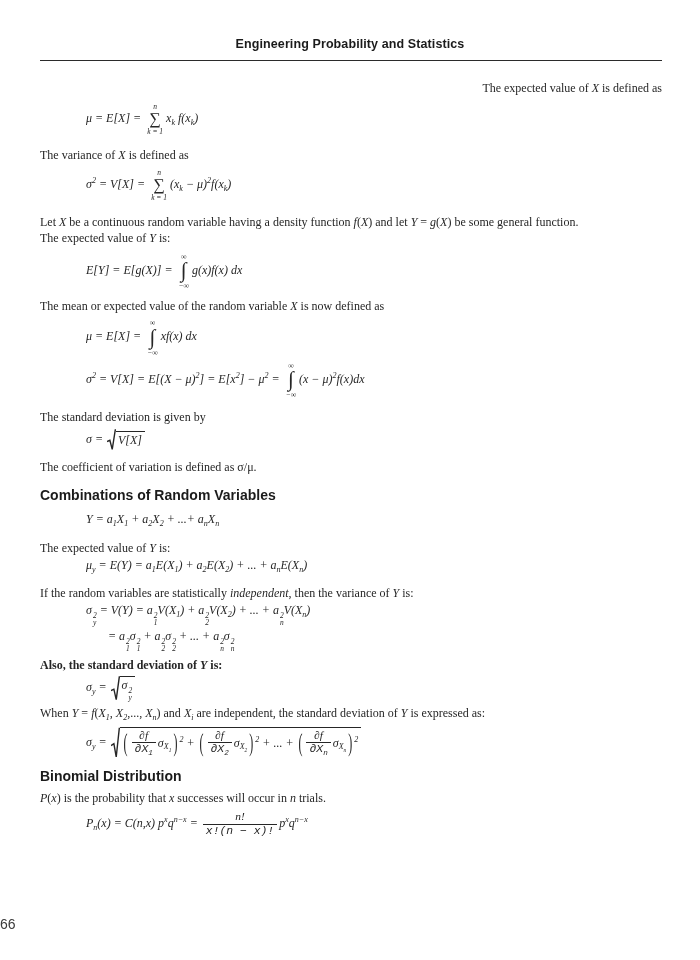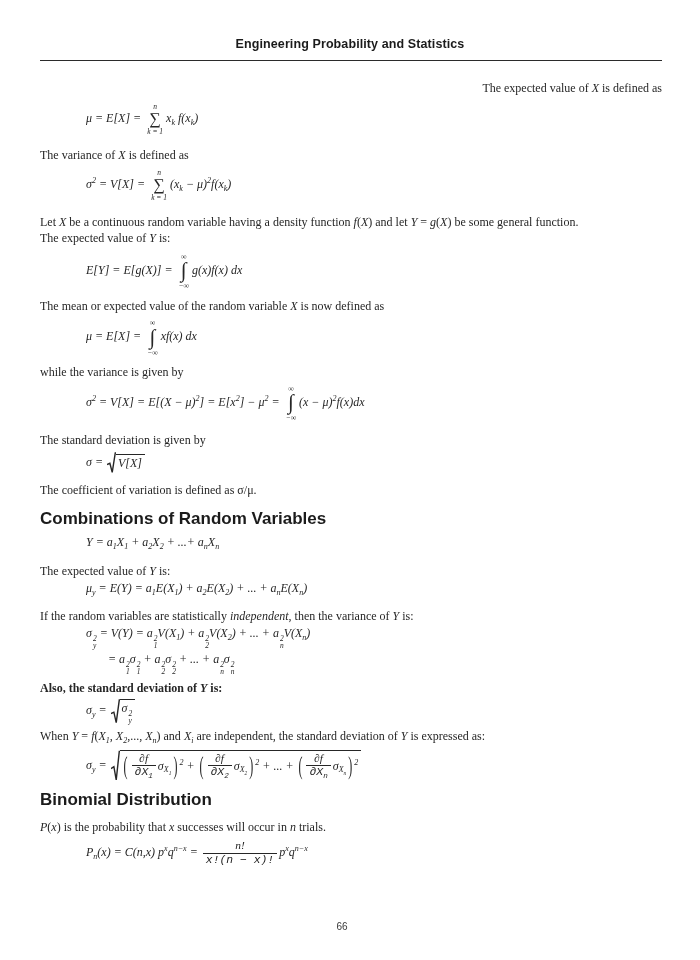--- a/index.html
+++ b/index.html
@@ -12,21 +12,21 @@
   .hdr-title {
     font-family:"Liberation Sans", sans-serif; font-weight:bold;
     font-size:12.5px; color:#1b1b1b; letter-spacing:0.1px;
   }
   .hrule { border:none; border-top:1.6px solid #2b2b2b; margin:8px 38px 0 40px; }
   .content { padding:20px 38px 0 40px; font-size:12px; line-height:15px; }
   .para { margin-top:12px; font-weight:normal; }
   .rm { font-style:normal; }
   .it { font-style:italic; }
   .sechead {
-    font-family:"Liberation Sans", sans-serif; font-size:17px;
+    font-family:"Liberation Sans", sans-serif; font-size:14px;
     font-weight:bold; color:#1b1b1b; margin-top:14px; line-height:17px;
   }
   .formula { margin-top:6px; margin-left:46px; font-style:italic; white-space:nowrap; }
   .formula.ind2 { margin-left:68px; }
   .sub { font-size:67%; font-style:italic; vertical-align:-3px; }
   .sup { font-size:67%; font-style:italic; vertical-align:5px; }
   .ss {
     display:inline-flex; flex-direction:column; align-items:flex-start;
     font-size:62%; line-height:0.95; vertical-align:-4px; font-style:italic;
     margin-left:1px;
@@ -42,22 +42,22 @@
   .rad { width:9px; flex:0 0 9px; align-self:stretch; height:auto; display:block; }
   .sqrt .bod { border-top:1.3px solid #262626; padding:1px 3px 0 2px; white-space:nowrap; }
   .frac {
     display:inline-flex; flex-direction:column; align-items:center;
     vertical-align:middle; margin:0 2px; line-height:1.2;
   }
   .frac .num, .frac .den { padding:0 3px; font-size:95%; white-space:nowrap; }
   .frac .den { border-top:1px solid #262626;font-family:Liberation Mono, monospace; }
   .bigp { display:inline-block; transform:scaleY(2.1); font-style:normal; margin:0 2px; vertical-align:middle; }
   .footer {
-    position:absolute; bottom:28px; left:0; right:16px; text-align:center;
-    font-family:"Liberation Sans", sans-serif; font-size:10px; color:#3a3a3a;
+    position:absolute; bottom:28px; left:0; right:16px; text-align:left;
+    font-family:"Liberation Sans", sans-serif; font-size:14px; color:#3a3a3a;
   }
 </style>
 </head>
 <body>
 
 <div class="page">
   <div class="hdr">
     <span class="hdr-title">Engineering Probability and Statistics</span>
   </div>
   <hr class="hrule">
@@ -80,21 +80,20 @@
           <span class="lim">∞</span>
           <span class="op">∫</span>
           <span class="lim">−∞</span>
         </span><span class="it">g(x)f(x) dx</span></div>
       <p class="para" style="margin-top: 9px;"><span class="rm">The mean or expected value of the random variable </span><span class="it">X</span><span class="rm"> is now defined as</span></p>
       <div class="formula" style="margin-top: 4px;"><span class="it">μ = E[X] = </span><span class="bigop op-int">
           <span class="lim">∞</span>
           <span class="op">∫</span>
           <span class="lim">−∞</span>
         </span><span class="it">xf(x) dx</span></div>
-      <p class="para" style="margin-top: 8px;"><span class="rm">while the variance is given by</span></p>
       <div class="formula" style="margin-top: 4px;"><span class="it">σ</span><span class="sup">2</span><span class="it"> = V[X] = E[(X − μ)</span><span class="sup">2</span><span class="it">] = E[x</span><span class="sup">2</span><span class="it">] − μ</span><span class="sup">2</span><span class="it"> = </span><span class="bigop op-int">
           <span class="lim">∞</span>
           <span class="op">∫</span>
           <span class="lim">−∞</span>
         </span><span class="it">(x − μ)</span><span class="sup">2</span><span class="it">f(x)dx</span></div>
       <p class="para" style="margin-top: 10px;"><span class="rm">The standard deviation is given by</span></p>
       <div class="formula" style="margin-top: 4px;"><span class="it">σ = </span><span class="sqrt">
           <svg viewBox="0 0 10 24" preserveAspectRatio="none" class="rad">
             <path d="M0 14 L3.2 12.6 L5.8 22.6 L9.2 1 L10 1" fill="none" stroke="#262626" stroke-width="1.4" vector-effect="non-scaling-stroke"></path>
           </svg>
@@ -158,21 +157,21 @@
               <span class="den"><span class="it">∂X</span><span class="sub">1</span></span>
             </span><span class="it">σ</span><span class="sub"><span class="it">X</span><span class="sub">1</span></span><span class="bigp">)</span><span class="sup">2</span><span class="it"> + </span><span class="bigp">(</span><span class="frac">
               <span class="num"><span class="it">∂f</span></span>
               <span class="den"><span class="it">∂X</span><span class="sub">2</span></span>
             </span><span class="it">σ</span><span class="sub"><span class="it">X</span><span class="sub">2</span></span><span class="bigp">)</span><span class="sup">2</span><span class="it"> + ... + </span><span class="bigp">(</span><span class="frac">
               <span class="num"><span class="it">∂f</span></span>
               <span class="den"><span class="it">∂X</span><span class="sub">n</span></span>
             </span><span class="it">σ</span><span class="sub"><span class="it">X</span><span class="sub">n</span></span><span class="bigp">)</span><span class="sup">2</span></span>
         </span></div>
       <h2 class="sechead" style="margin-top: 10px;">Binomial Distribution</h2>
-      <p class="para" style=""><span class="it">P</span><span class="rm">(</span><span class="it">x</span><span class="rm">) is the probability that </span><span class="it">x</span><span class="rm"> successes will occur in </span><span class="it">n</span><span class="rm"> trials.</span></p>
+      <p class="para" style="margin-top: 6px;"><span class="it">P</span><span class="rm">(</span><span class="it">x</span><span class="rm">) is the probability that </span><span class="it">x</span><span class="rm"> successes will occur in </span><span class="it">n</span><span class="rm"> trials.</span></p>
       <div class="formula" style="margin-top: 4px;"><span class="it">P</span><span class="sub">n</span><span class="it">(x) = C(n,x) p</span><span class="sup">x</span><span class="it">q</span><span class="sup">n−x</span><span class="it"> = </span><span class="frac">
           <span class="num"><span class="it">n!</span></span>
           <span class="den"><span class="it">x!(n − x)!</span></span>
         </span><span class="it">p</span><span class="sup">x</span><span class="it">q</span><span class="sup">n−x</span></div>
     </div>
   <div class="footer">
     <span>66</span>
   </div>
 </div>
 

